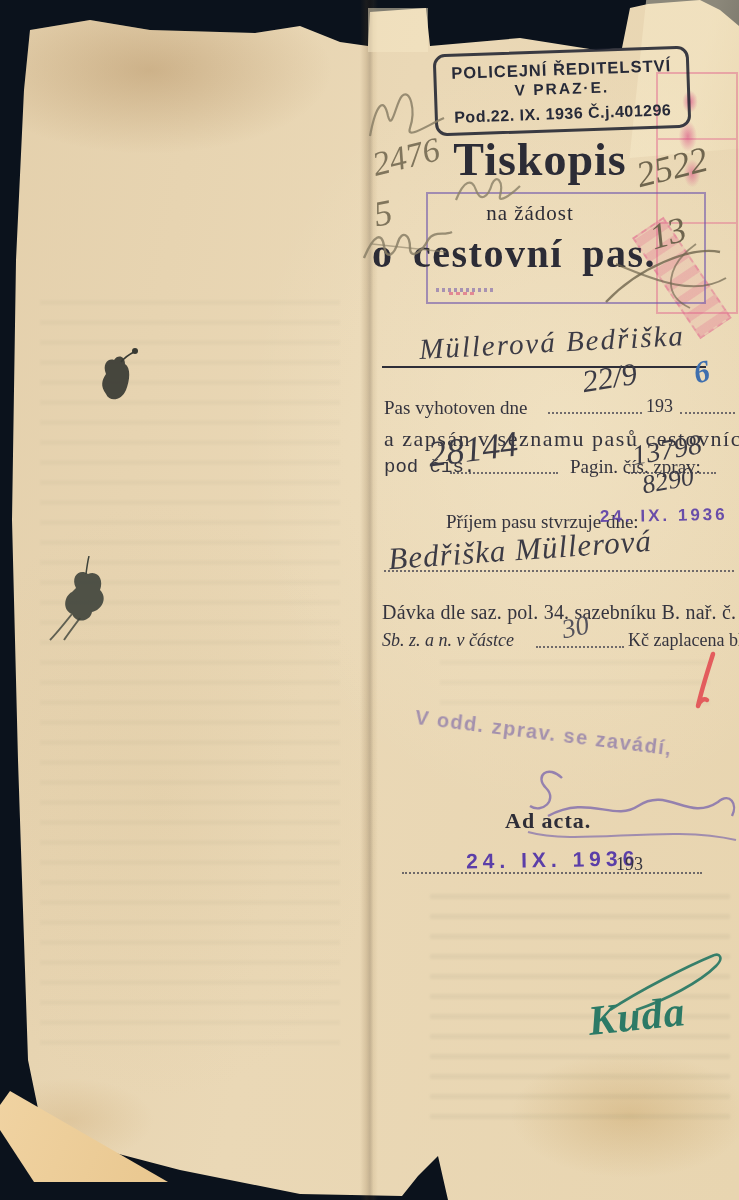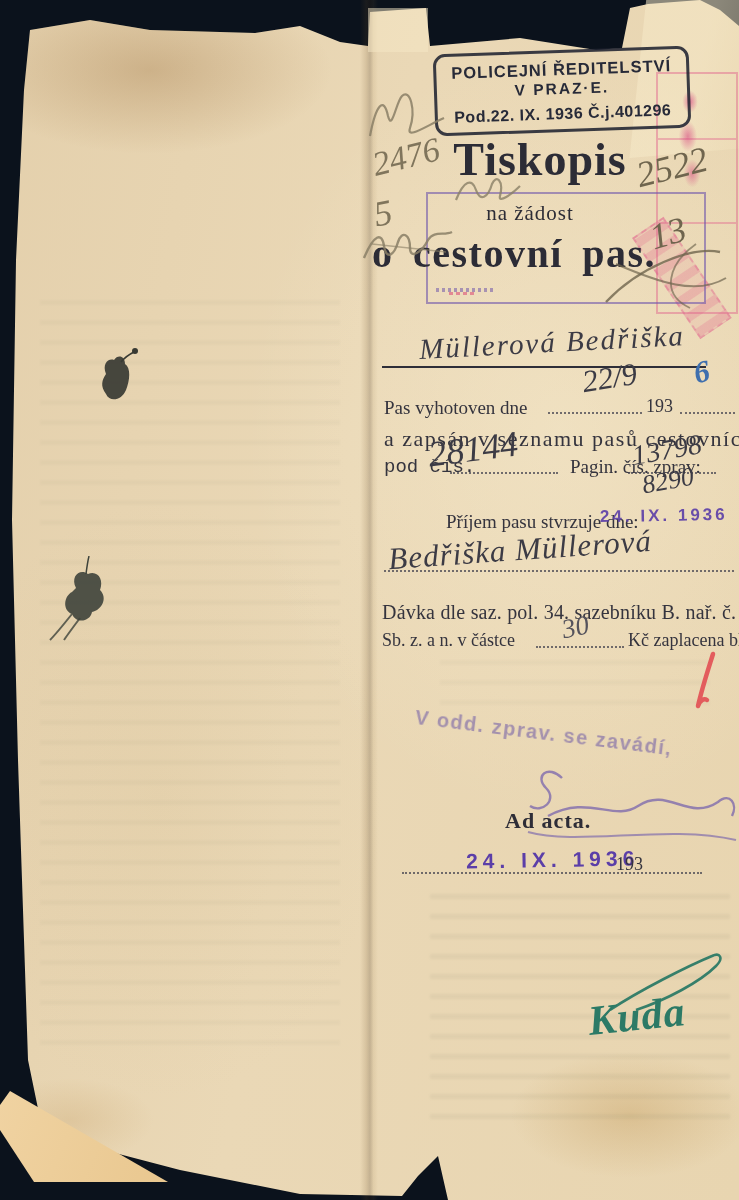--- a/index.html
+++ b/index.html
@@ -166,21 +166,21 @@
   <div class="abs dot" style="left:628px;top:472px;width:88px;"></div>
   <div class="abs hand" style="left:632px;top:434px;font-size:28px;transform:rotate(-10deg);">13798</div>
   <div class="abs hand" style="left:642px;top:466px;font-size:26px;transform:rotate(-10deg);">8290</div>
 
   <div class="abs print label" style="left:446px;top:511px;">Příjem pasu stvrzuje dne:</div>
   <div class="abs purple-stamp" style="left:600px;top:506px;font-size:17px;letter-spacing:3px;transform:rotate(-1deg);opacity:.9;">24. IX. 1936</div>
   <div class="abs hand" style="left:388px;top:530px;width:320px;font-size:31px;letter-spacing:1px;transform:rotate(-4deg);">Bedřiška Müllerová</div>
   <div class="abs dot" style="left:384px;top:570px;width:350px;"></div>
 
   <div class="abs print fee1">Dávka dle saz. pol. 34. sazebníku B. nař. č. 163/25</div>
-  <div class="abs print label" style="left:382px;top:630px;font-size:18px;">Sb. z. a n. v částce</div>
+  <div class="abs print label" style="left:382px;top:630px;font-size:18px;font-style:italic;">Sb. z. a n. v částce</div>
   <div class="abs dot" style="left:536px;top:646px;width:88px;"></div>
   <div class="abs hand" style="left:562px;top:612px;font-size:27px;color:#55535c;transform:rotate(-12deg);">30</div>
   <div class="abs print label" style="left:628px;top:630px;font-size:18px;">Kč zaplacena blokem.</div>
 
   <svg class="abs" style="left:692px;top:650px;" width="26" height="62" viewBox="0 0 26 62">
     <path d="M21 4 C16 20 10 38 6 56 M6 56 C8 50 12 48 15 50" fill="none" stroke="#e2474d" stroke-width="4.5" stroke-linecap="round" opacity=".85"></path>
   </svg>
 
   <div class="abs dept-stamp">V odd. zprav. se zavádí,</div>
   <svg class="abs" style="left:518px;top:760px;" width="225" height="95" viewBox="0 0 225 95">

